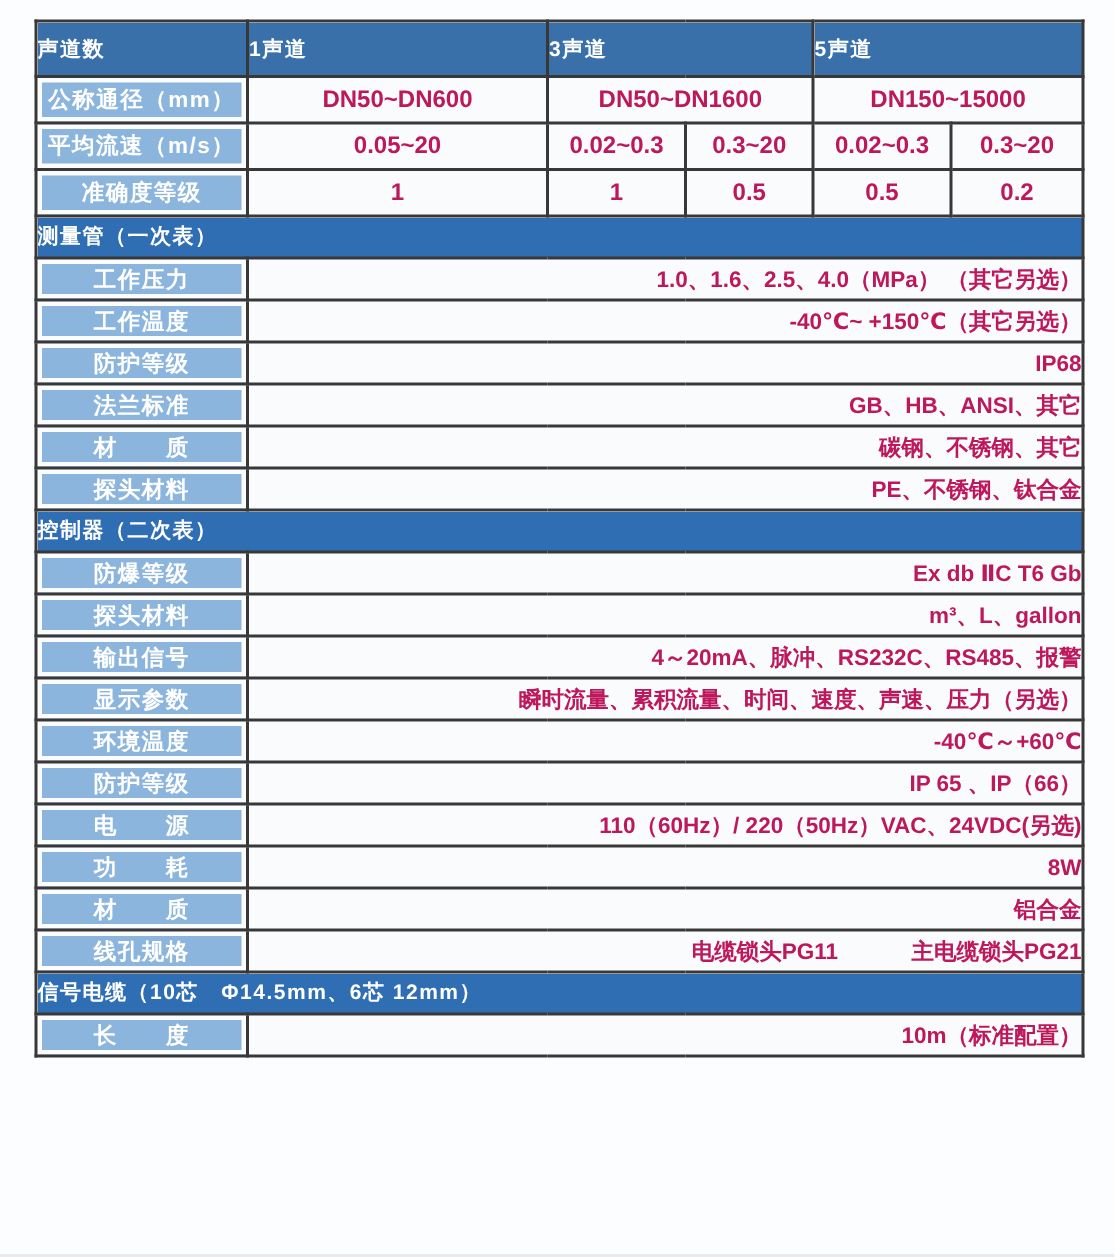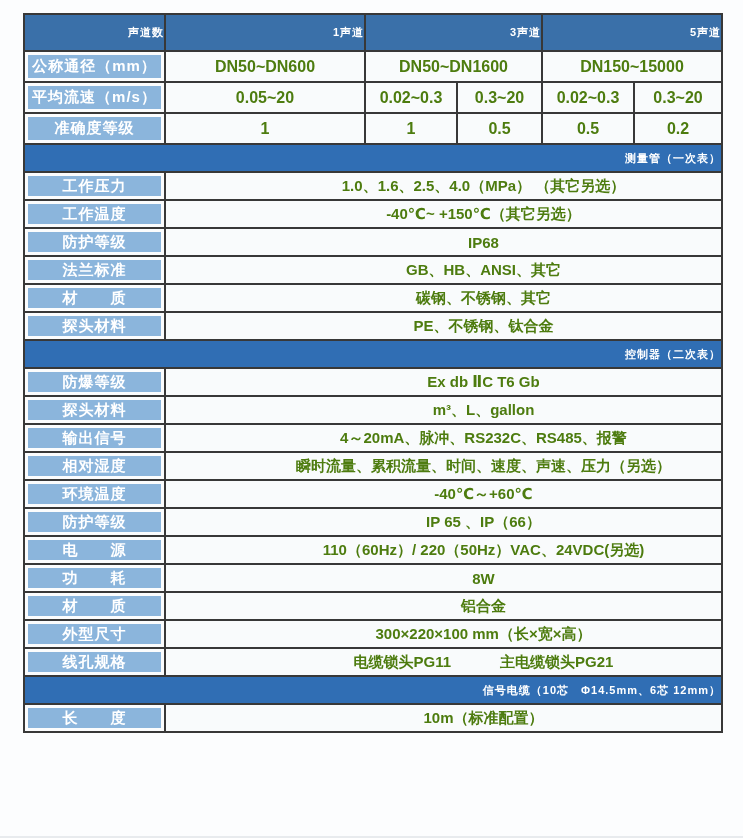--- a/index.html
+++ b/index.html
@@ -20,44 +20,44 @@
     border:2px solid #383838;
     padding:0;
     overflow:hidden;
     white-space:nowrap;
   }
   
   .hcell, .seccell {
     background:#3a70a9;
     color:#ffffff;
     font-weight:bold;
-    font-size:11px;
-    text-align:right;
+    font-size:14px;
+    text-align:left;
     letter-spacing:1px;
   }
   .seccell { background:#306eb4;margin-left:32px; }
   
   .lbl {
     background:#8bb5dc;
     color:#ffffff;
     font-weight:bold;
     font-size:15px;
     text-align:center;
     letter-spacing:1px;
     box-shadow:inset 0 0 0 3px #fbfcfd;
   }
   
   .val {
     background:#f9fbfc;
-    color:#4d7c0f;
+    color:#be185d;
     font-size:15px;
     font-weight:600;
   }
   .val.c { text-align:center; font-size:16px; }
-  .val.l { text-align:center; padding-left:80px; }
+  .val.l { text-align:right; padding-left:80px; }
   .val .second { margin-left:49px; }
   tr.hdr  { height:37px; }
   tr.toprow { height:31px; }
   tr.sec  { height:28px; }
   tr.data { height:28px; }
   .bottom-strip {
     position:absolute; left:0; bottom:0;
     width:743px; height:15px;
     background:#e8ebee;
   }
@@ -146,21 +146,21 @@
     </tr>
     <tr class="data">
       <td class="lbl">探头材料</td>
       <td class="val l" colspan="5">m³、L、gallon</td>
     </tr>
     <tr class="data">
       <td class="lbl">输出信号</td>
       <td class="val l" colspan="5">4～20mA、脉冲、RS232C、RS485、报警</td>
     </tr>
     <tr class="data">
-      <td class="lbl">相对湿度</td>
+      <td class="lbl">显示参数</td>
       <td class="val l" colspan="5">瞬时流量、累积流量、时间、速度、声速、压力（另选）</td>
     </tr>
     <tr class="data">
       <td class="lbl">环境温度</td>
       <td class="val l" colspan="5">-40℃～+60℃</td>
     </tr>
     <tr class="data">
       <td class="lbl">防护等级</td>
       <td class="val l" colspan="5">IP 65 、IP（66）</td>
     </tr>
@@ -170,24 +170,20 @@
     </tr>
     <tr class="data">
       <td class="lbl">功　　耗</td>
       <td class="val l" colspan="5">8W</td>
     </tr>
     <tr class="data">
       <td class="lbl">材　　质</td>
       <td class="val l" colspan="5">铝合金</td>
     </tr>
     <tr class="data">
-      <td class="lbl">外型尺寸</td>
-      <td class="val l" colspan="5">300×220×100 mm（长×宽×高）</td>
-    </tr>
-    <tr class="data">
       <td class="lbl">线孔规格</td>
       <td class="val l" colspan="5">
         <span>电缆锁头PG11</span><span class="second">主电缆锁头PG21</span>
       </td>
     </tr>
 
     <tr class="sec">
       <td class="seccell" colspan="6">信号电缆（10芯　Φ14.5mm、6芯 12mm）</td>
     </tr>
     <tr class="data">

